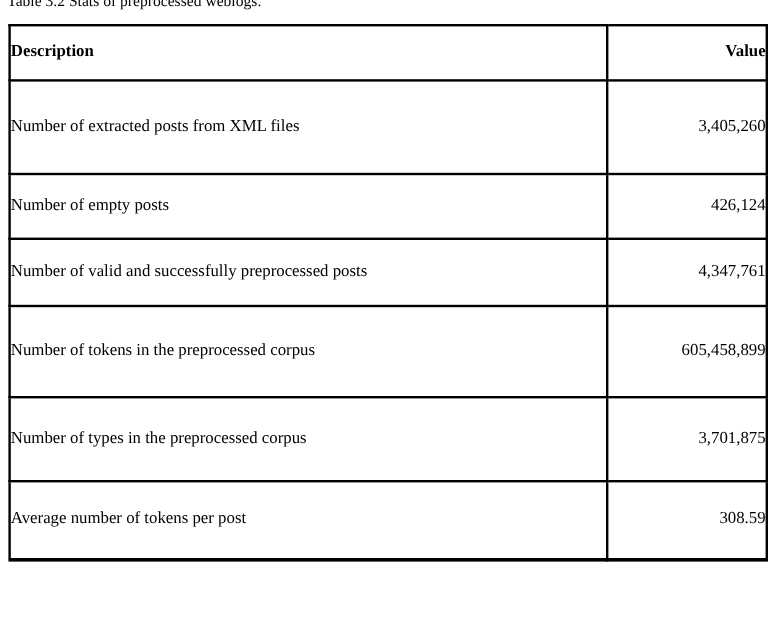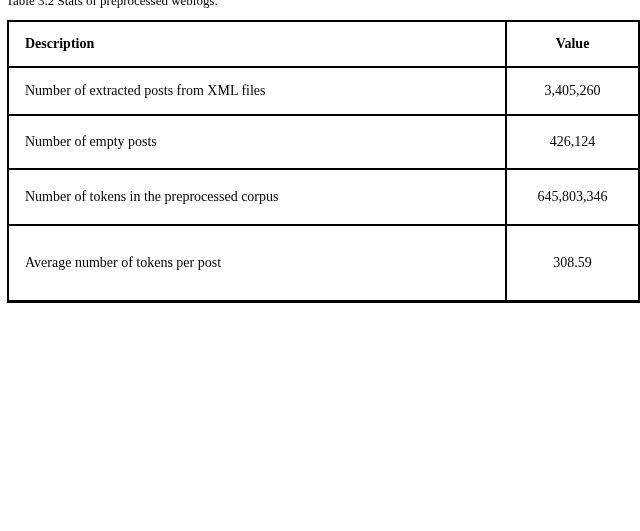--- a/index.html
+++ b/index.html
@@ -35,38 +35,38 @@
   table.stats th,
   table.stats td {
     border: 2px solid #000000;
   }
   table.stats {
     border-bottom-width: 3px;
   }
   col.c-desc { width: 498px; }
   col.c-val  { width: 133px; }
   thead tr { height: 46px; }
-  tbody tr:nth-child(1) { height: 48px; }
+  tbody tr:nth-child(1) { height: 78px; }
   tbody tr:nth-child(2) { height: 54px; }
   tbody tr:nth-child(3) { height: 56px; }
   tbody tr:nth-child(4) { height: 76px; }
   tbody tr:nth-child(5) { height: 70px; }
   tbody tr:nth-child(6) { height: 65px; }
   tbody tr:nth-child(7) { height: 61px; font-weight: bold; }
   th, td {
     vertical-align: middle;
     padding: 0;
   }
   .desc-cell {
     text-align: left;
-    padding-left: 16px;
+    padding-left: 0;
     padding-right: 8px;
   }
   .value-cell {
-    text-align: center;
+    text-align: right;
   }
   thead th {
     font-weight: bold;
   }
 </style>
 </head>
 <body>
 
 <div class="caption">Table 3.2 Stats of preprocessed weblogs.</div>
 
@@ -84,21 +84,29 @@
   <tbody>
     <tr>
       <td class="desc-cell">Number of extracted posts from XML files</td>
       <td class="value-cell">3,405,260</td>
     </tr>
     <tr>
       <td class="desc-cell">Number of empty posts</td>
       <td class="value-cell">426,124</td>
     </tr>
     <tr>
+      <td class="desc-cell">Number of valid and successfully preprocessed posts</td>
+      <td class="value-cell">4,347,761</td>
+    </tr>
+    <tr>
       <td class="desc-cell">Number of tokens in the preprocessed corpus</td>
-      <td class="value-cell">645,803,346</td>
+      <td class="value-cell">605,458,899</td>
+    </tr>
+    <tr>
+      <td class="desc-cell">Number of types in the preprocessed corpus</td>
+      <td class="value-cell">3,701,875</td>
     </tr>
     <tr>
       <td class="desc-cell">Average number of tokens per post</td>
       <td class="value-cell">308.59</td>
     </tr>
   </tbody>
 </table>
 
 </body></html>

